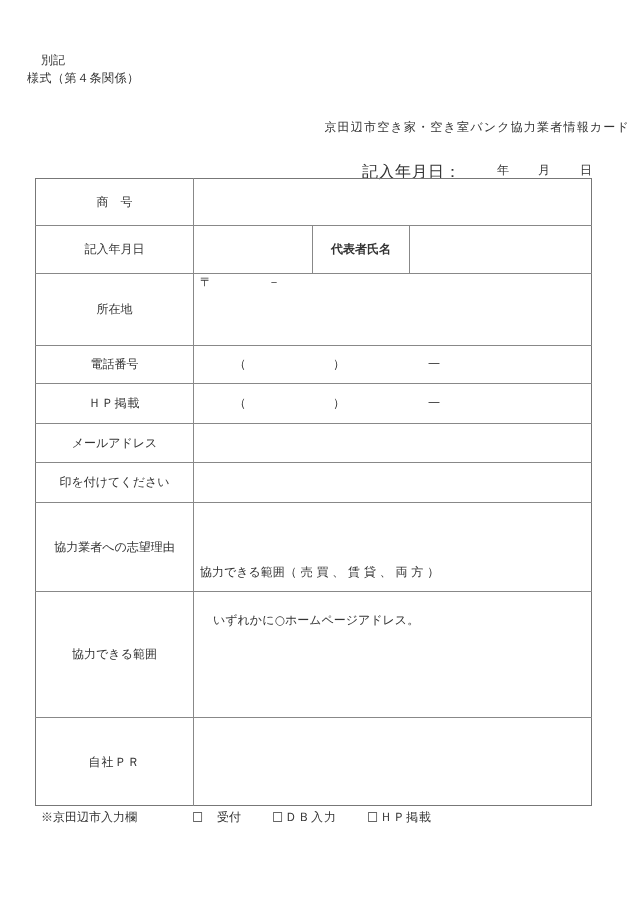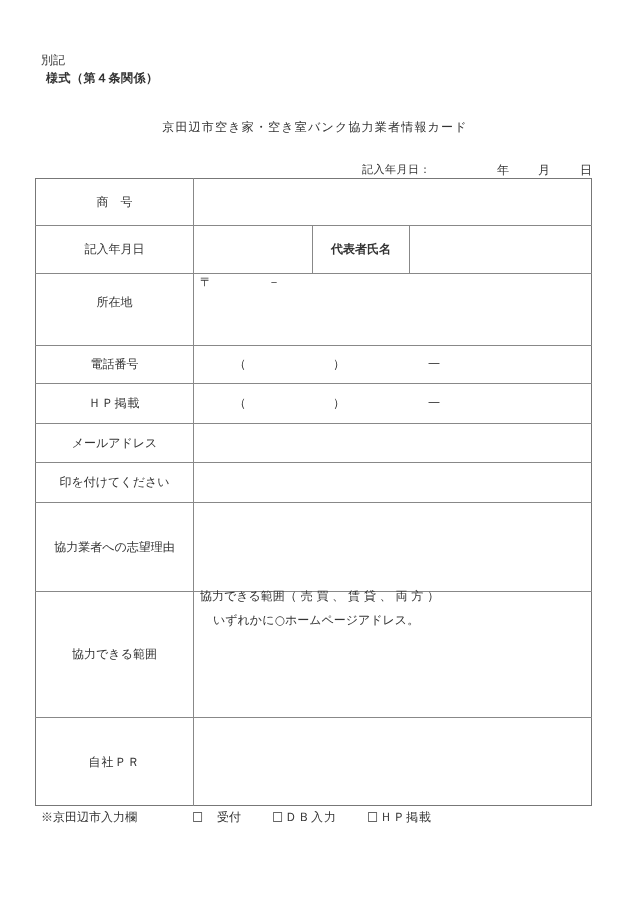--- a/index.html
+++ b/index.html
@@ -11,23 +11,23 @@
       width: 630px;
       height: 915px;
       position: relative;
       font-family: "DejaVu Serif", "Liberation Serif", serif;
       color: #333333;
       overflow: hidden;
     }
     .abs { position: absolute; white-space: nowrap; }
     .small { font-size: 12px; }
     .hdr1 { left: 41px; top: 52px; font-size: 12px; }
-    .hdr2 { left: 46px; top: 70px; font-size: 12px; letter-spacing: 0.5px; font-weight: bold; }
-    .title { left: 0; width: 630px; top: 119px; text-align: center; font-size: 12px; letter-spacing: 1.2px; }
-    .date-label { left: 362px; top: 162px; font-size: 11px; letter-spacing: 0.5px; }
+    .hdr2 { left: 27px; top: 70px; font-size: 12px; letter-spacing: 0.5px; }
+    .title { left: 0; width: 630px; top: 119px; text-align: right; font-size: 12px; letter-spacing: 1.2px; }
+    .date-label { left: 362px; top: 162px; font-size: 16px; letter-spacing: 0.5px; }
     .date-year { left: 497px; top: 162px; font-size: 12px; }
     .date-month { left: 538px; top: 162px; font-size: 12px; }
     .date-day { left: 580px; top: 162px; font-size: 12px; }
 
     .frame {
       position: absolute;
       left: 35px; top: 178px;
       width: 557px; height: 628px;
       border: 1px solid #777;
       box-sizing: border-box;
@@ -86,21 +86,21 @@
 <div class="vline" style="left:409px; top:225px; height:48px"></div>
 
 <div class="label" style="top:179px; height:46px">商　号</div>
 <div class="cell" style="left:194px; top:179px; width:397px; height:46px"></div>
 
 <div class="label" style="top:226px; height:47px">記入年月日</div>
 <div class="cell" style="left:194px; top:226px; width:118px; height:47px"></div>
 <div class="cell" style="left:313px; top:226px; width:96px; height:47px; display:flex; align-items:center; justify-content:center">代表者氏名</div>
 <div class="cell" style="left:410px; top:226px; width:181px; height:47px"></div>
 
-<div class="label" style="top:267px; height:71px">所在地</div>
+<div class="label" style="top:274px; height:71px">所在地</div>
 <div class="cell" style="left:194px; top:274px; width:397px; height:71px"></div>
 <div class="abs small" style="left:200px; top:274px">〒</div>
 <div class="abs small" style="left:268px; top:274px">－</div>
 
 <div class="label" style="top:346px; height:37px">電話番号</div>
 <div class="cell" style="left:194px; top:346px; width:397px; height:37px"></div>
 <div class="abs small" style="left:234px; top:356px">（</div>
 <div class="abs small" style="left:333px; top:356px">）</div>
 <div class="abs small" style="left:428px; top:356px">—</div>
 
@@ -114,21 +114,21 @@
 <div class="cell" style="left:194px; top:424px; width:397px; height:38px"></div>
 
 <div class="label" style="top:463px; height:39px">印を付けてください</div>
 <div class="cell" style="left:194px; top:463px; width:397px; height:39px"></div>
 
 <div class="label" style="top:503px; height:88px">協力業者への志望理由</div>
 <div class="cell" style="left:194px; top:503px; width:397px; height:88px"></div>
 
 <div class="label" style="top:592px; height:125px">協力できる範囲</div>
 <div class="cell" style="left:194px; top:592px; width:397px; height:125px"></div>
-<div class="abs small" style="left:200px; top:588px">協力できる範囲（ 売 買 、 賃 貸 、 両 方 ）</div>
+<div class="abs small" style="left:200px; top:564px">協力できる範囲（ 売 買 、 賃 貸 、 両 方 ）</div>
 <div class="abs small" style="left:213px; top:612px">いずれかに○ホームページアドレス。</div>
 
 <div class="label" style="top:718px; height:88px; letter-spacing:1px">自社ＰＲ</div>
 <div class="cell" style="left:194px; top:718px; width:397px; height:88px"></div>
 
 <div class="abs footer">※京田辺市入力欄</div>
 
 <div class="abs footer-item" style="left:192px">□</div>
 <div class="abs footer-item" style="left:217px">受付</div>
 

